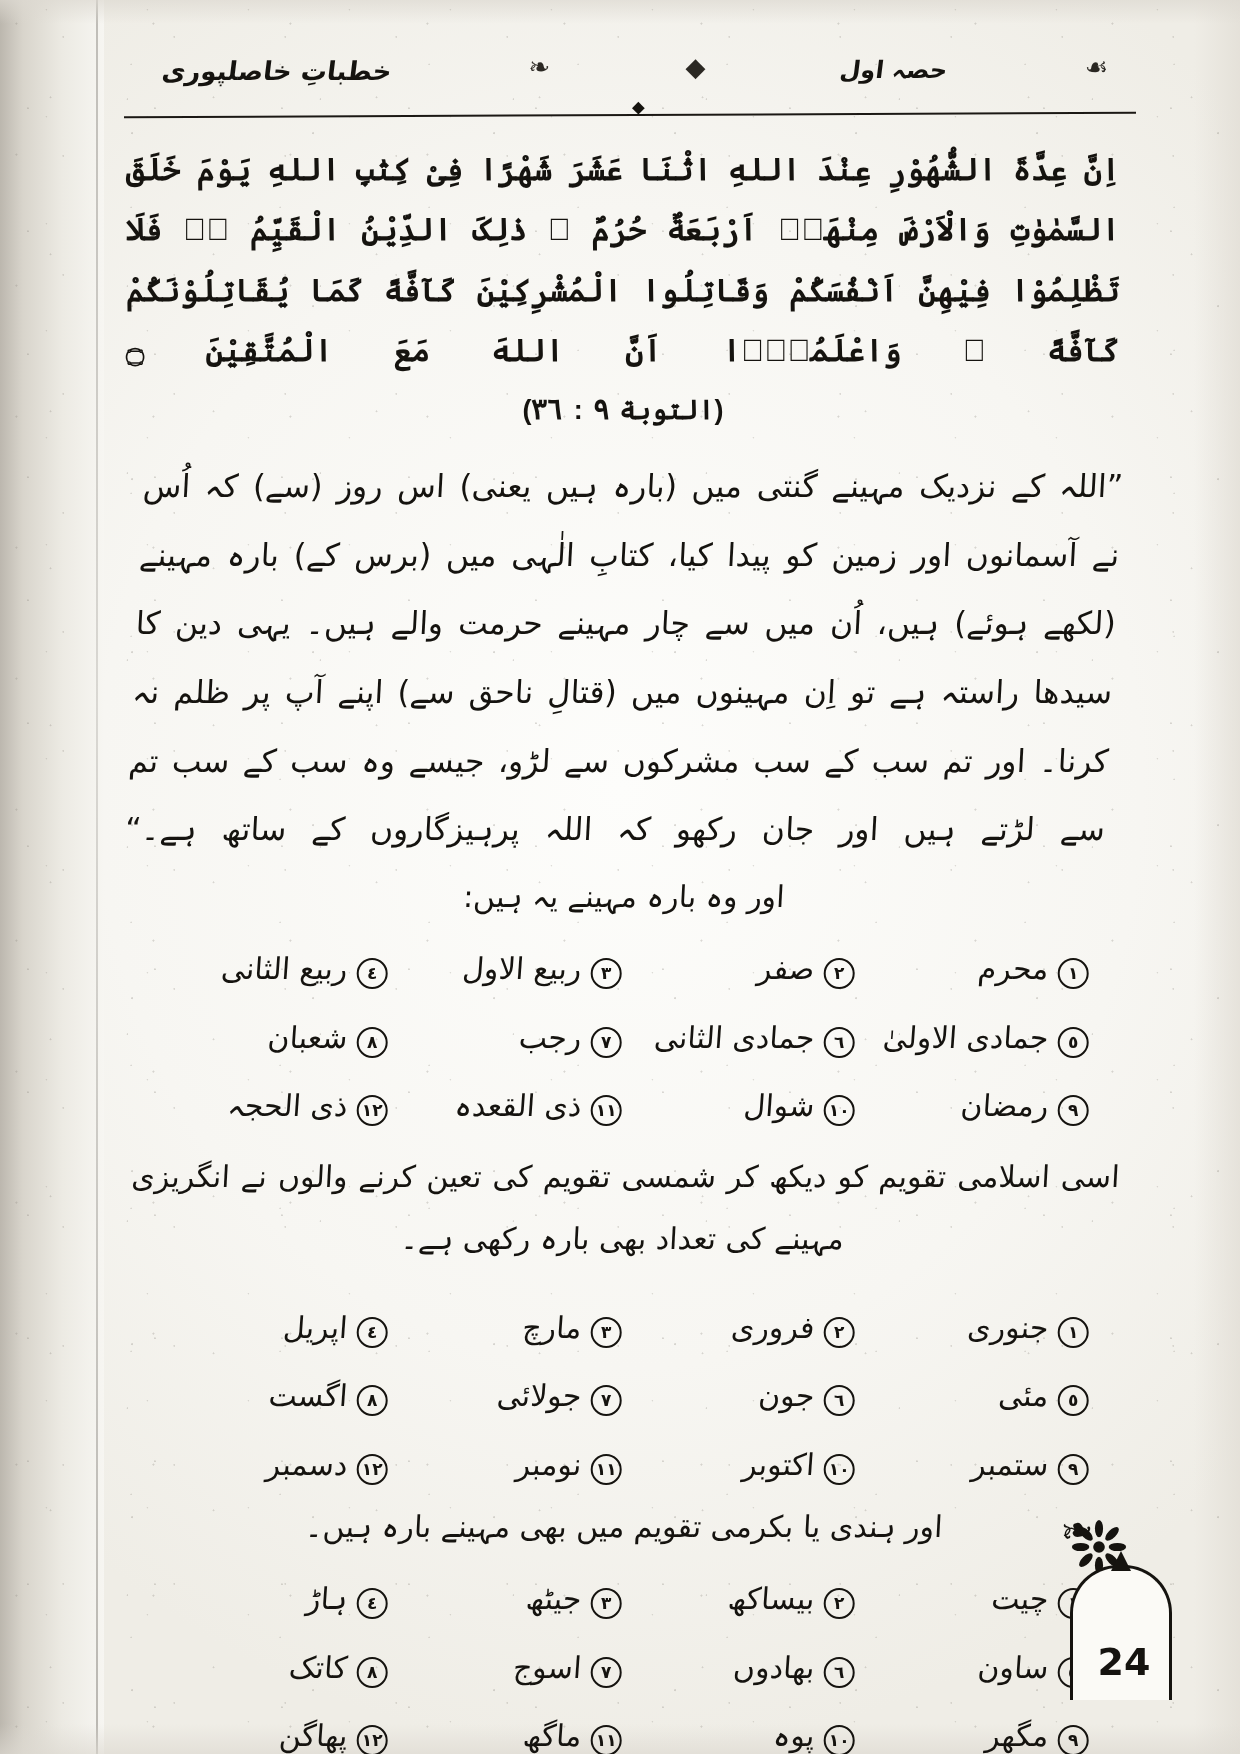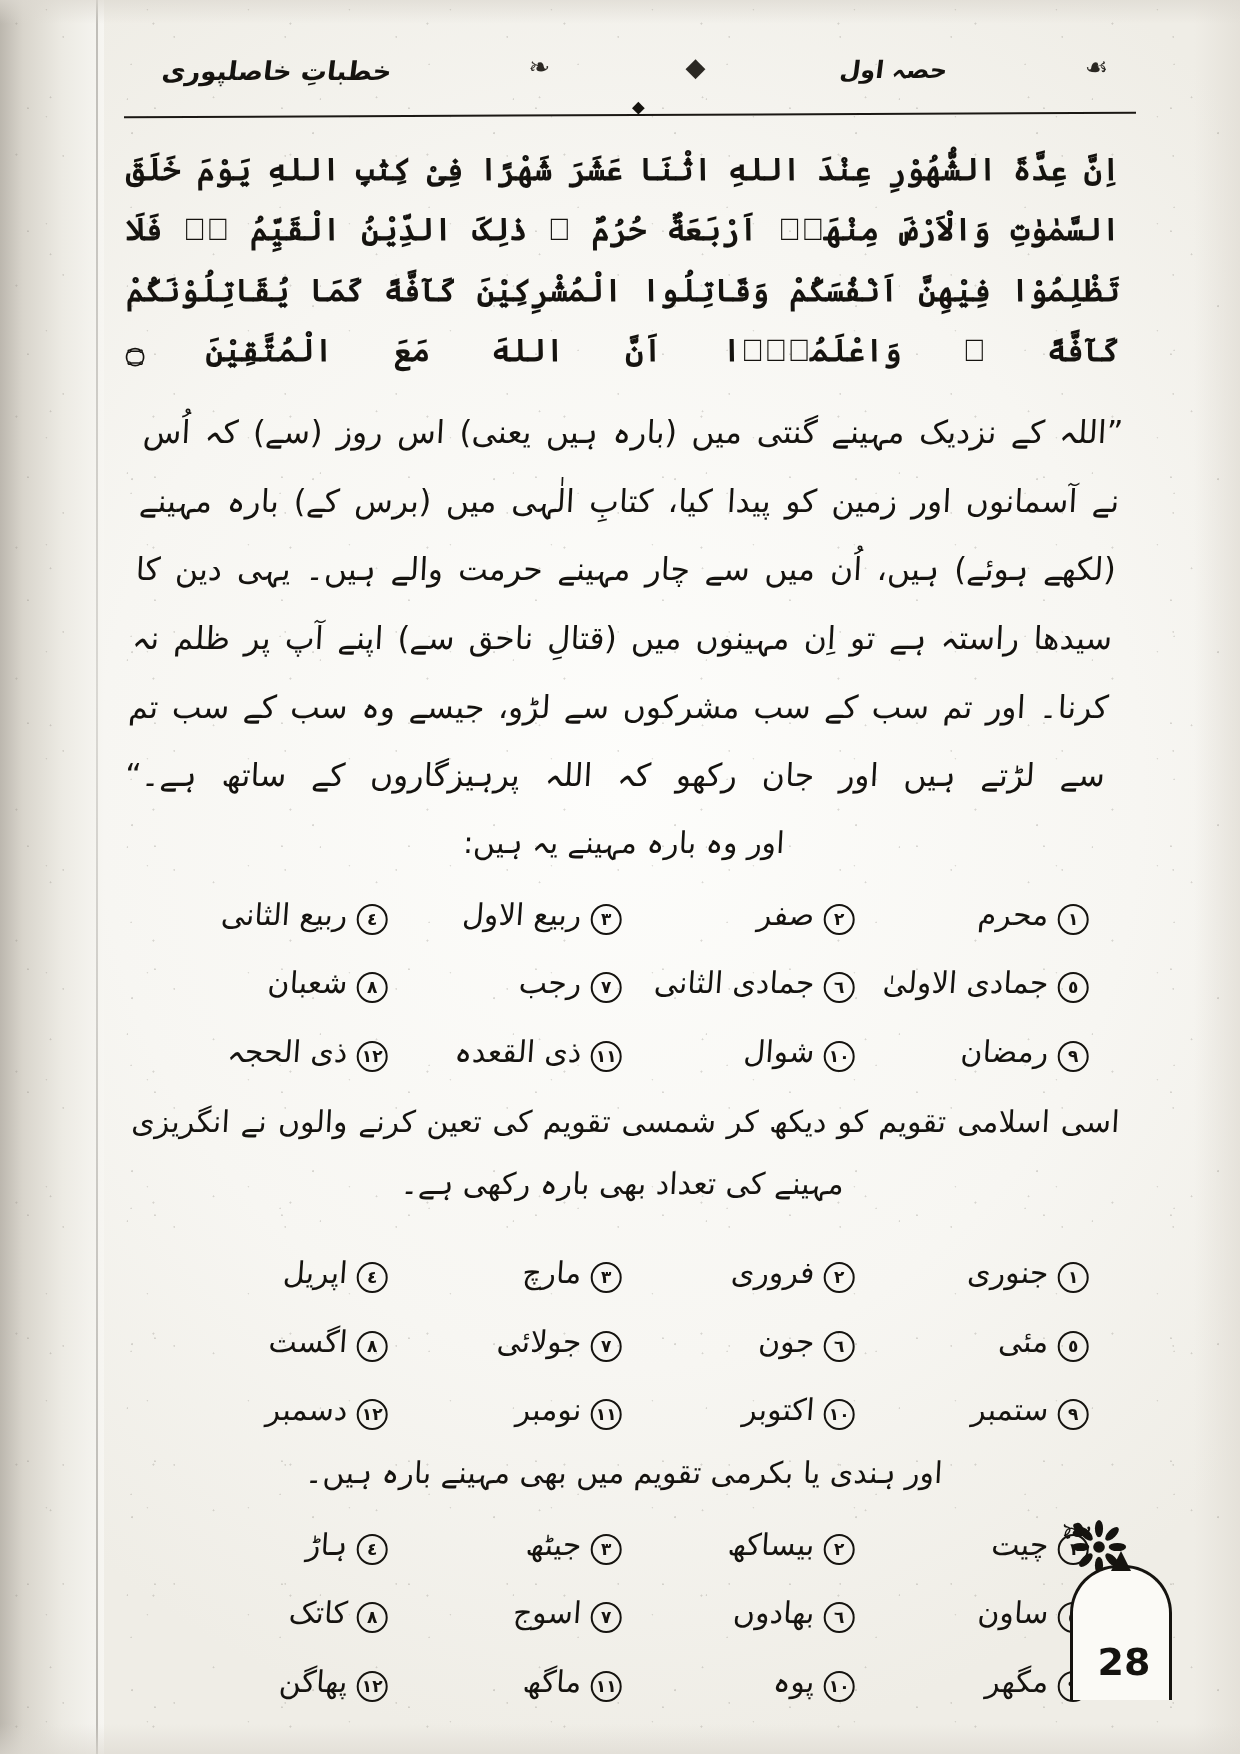--- a/index.html
+++ b/index.html
@@ -220,20 +220,21 @@
       <span class="rh-text rh-part">حصہ اول</span>
       <span class="rh-orn">◆</span>
       <span class="rh-orn">❧</span>
       <span class="rh-text rh-book">خطباتِ خاصلپوری</span>
     </div>
     <div class="rule"></div>
   </div>
 
   <div class="ayah">
     <span>اِنَّ عِدَّةَ الشُّهُوْرِ عِنْدَ اللهِ اثْنَا عَشَرَ شَهْرًا فِیْ کِتٰبِ اللهِ یَوْمَ خَلَقَ السَّمٰوٰتِ وَالْاَرْضَ مِنْهَاۤ اَرْبَعَةٌ حُرُمٌ ؕ ذٰلِکَ الدِّیْنُ الْقَیِّمُ ۬ۙ فَلَا تَظْلِمُوْا فِیْهِنَّ اَنْفُسَکُمْ وَقَاتِلُوا الْمُشْرِکِیْنَ کَآفَّةً کَمَا یُقَاتِلُوْنَکُمْ کَآفَّةً ؕ وَاعْلَمُوْۤا اَنَّ اللهَ مَعَ الْمُتَّقِیْنَ ۝</span>
+    <span class="ref">(التوبة ٩ : ٣٦)</span>
   </div>
 
   <div class="urdu translation">”اللہ کے نزدیک مہینے گنتی میں (بارہ ہیں یعنی) اس روز (سے) کہ اُس نے آسمانوں اور زمین کو پیدا کیا، کتابِ الٰہی میں (برس کے) بارہ مہینے (لکھے ہوئے) ہیں، اُن میں سے چار مہینے حرمت والے ہیں۔ یہی دین کا سیدھا راستہ ہے تو اِن مہینوں میں (قتالِ ناحق سے) اپنے آپ پر ظلم نہ کرنا۔ اور تم سب کے سب مشرکوں سے لڑو، جیسے وہ سب کے سب تم سے لڑتے ہیں اور جان رکھو کہ اللہ پرہیزگاروں کے ساتھ ہے۔“</div>
 
   <div class="lead-line">اور وہ بارہ مہینے یہ ہیں:</div>
 
   <div class="month-grid">
     <div class="month-cell">
         <span class="num">١</span>
         <span class="mname">محرم</span>
@@ -411,14 +412,14 @@
         <ellipse cx="13" cy="32" rx="9" ry="4.2"></ellipse>
         <ellipse cx="51" cy="32" rx="9" ry="4.2"></ellipse>
         <ellipse cx="18.5" cy="18.5" rx="4.2" ry="9" transform="rotate(-45 18.5 18.5)"></ellipse>
         <ellipse cx="45.5" cy="18.5" rx="4.2" ry="9" transform="rotate(45 45.5 18.5)"></ellipse>
         <ellipse cx="18.5" cy="45.5" rx="4.2" ry="9" transform="rotate(45 18.5 45.5)"></ellipse>
         <ellipse cx="45.5" cy="45.5" rx="4.2" ry="9" transform="rotate(-45 45.5 45.5)"></ellipse>
       </g>
     </g>
   </svg>
   <div class="folio-arch"></div>
-  <div class="folio-num">28</div>
+  <div class="folio-num">24</div>
 </div>
 
 </body></html>

